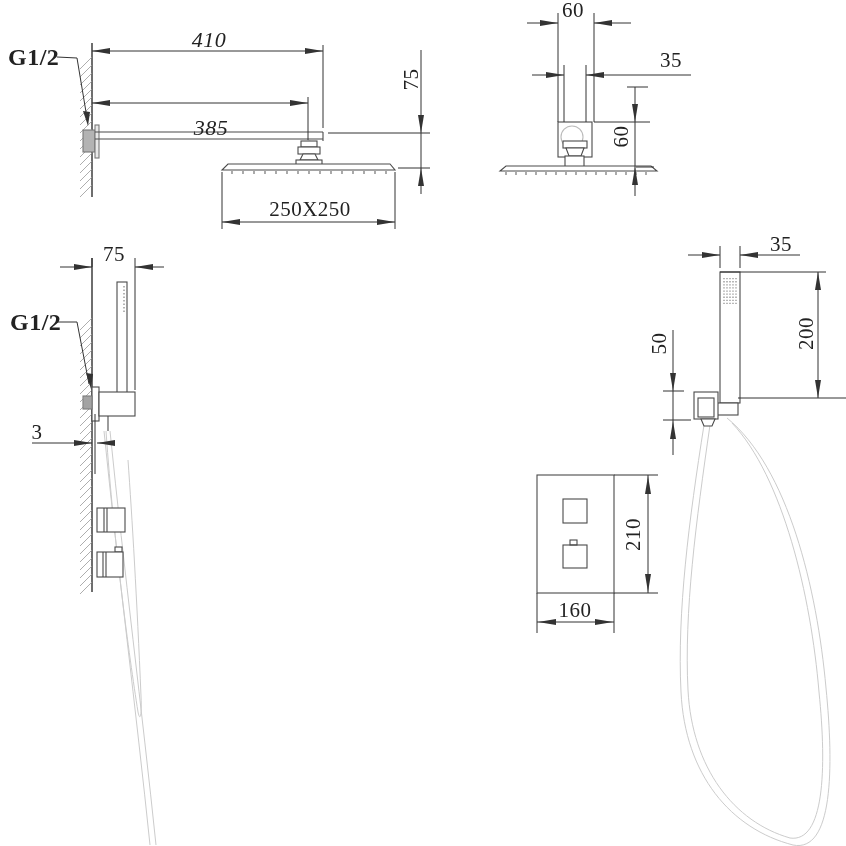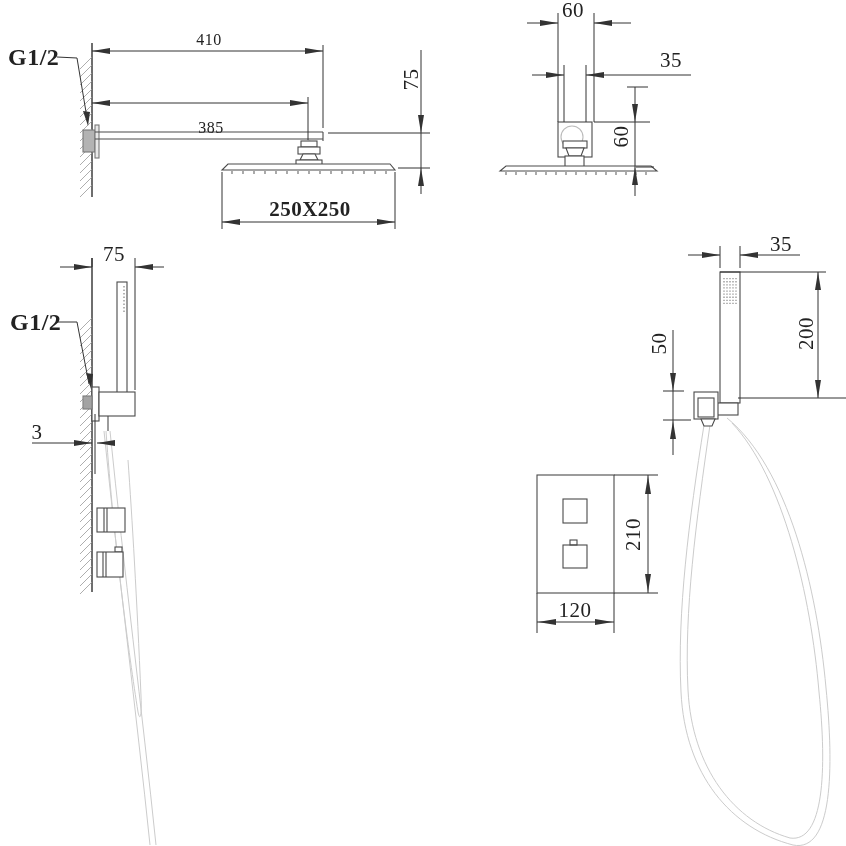--- a/index.html
+++ b/index.html
@@ -13,21 +13,21 @@
   svg{position:absolute;left:0;top:0;}
   .dim{
     position:absolute;
     color:#222;
     font-size:21px;
     line-height:21px;
     text-align:center;
     white-space:nowrap;
     letter-spacing:0.5px;
   }
-  .big{font-size:16px;}
+  .big{font-size:22px;font-style:italic;}
   .small{font-size:24px;line-height:18px;font-weight:bold;}
   .rot{transform:rotate(-90deg);transform-origin:center;}
 </style>
 </head>
 <body>
 
 <div class="canvas">
 
   <svg width="846" height="846" viewBox="0 0 846 846">
 
@@ -217,30 +217,30 @@
       <line x1="537" y1="622" x2="614" y2="622"></line>
       <polygon points="538,622 556,619 556,625" fill="#333" stroke="none"></polygon>
       <polygon points="613,622 595,619 595,625" fill="#333" stroke="none"></polygon>
     </g>
   </svg>
 
   <span class="dim big" style="left:181px;top:29px;width:56px;">410</span>
   <span class="dim big" style="left:183px;top:81px;width:56px;margin-top:36px;">385</span>
   <span class="dim small" style="left:8px;top:48px;width:46px;">G1/2</span>
   <span class="dim rot" style="left:396px;top:69px;width:30px;">75</span>
-  <span class="dim" style="left:260px;top:199px;width:100px;font-weight:bold;">250X250</span>
+  <span class="dim" style="left:260px;top:199px;width:100px;">250X250</span>
 
   <span class="dim" style="left:558px;top:0px;width:30px;">60</span>
   <span class="dim" style="left:656px;top:50px;width:30px;">35</span>
   <span class="dim rot" style="left:606px;top:126px;width:30px;">60</span>
 
   <span class="dim" style="left:99px;top:244px;width:30px;">75</span>
   <span class="dim small" style="left:10px;top:313px;width:46px;">G1/2</span>
   <span class="dim" style="left:30px;top:422px;width:14px;">3</span>
 
   <span class="dim" style="left:766px;top:234px;width:30px;">35</span>
   <span class="dim rot" style="left:782px;top:323px;width:48px;">200</span>
   <span class="dim rot" style="left:644px;top:333px;width:30px;">50</span>
 
   <span class="dim rot" style="left:609px;top:524px;width:48px;">210</span>
-  <span class="dim" style="left:547px;top:600px;width:56px;">120</span>
+  <span class="dim" style="left:547px;top:600px;width:56px;">160</span>
 
 </div>
 
 </body></html>

